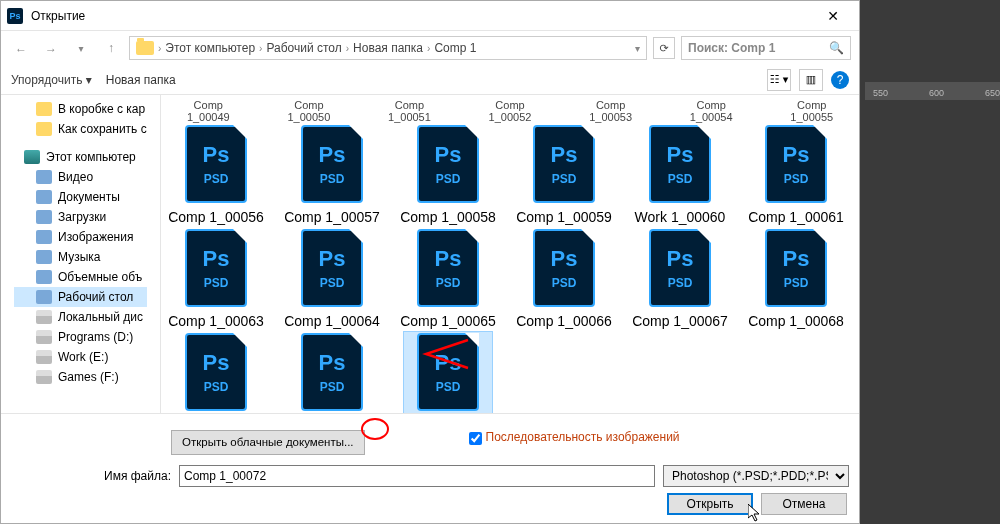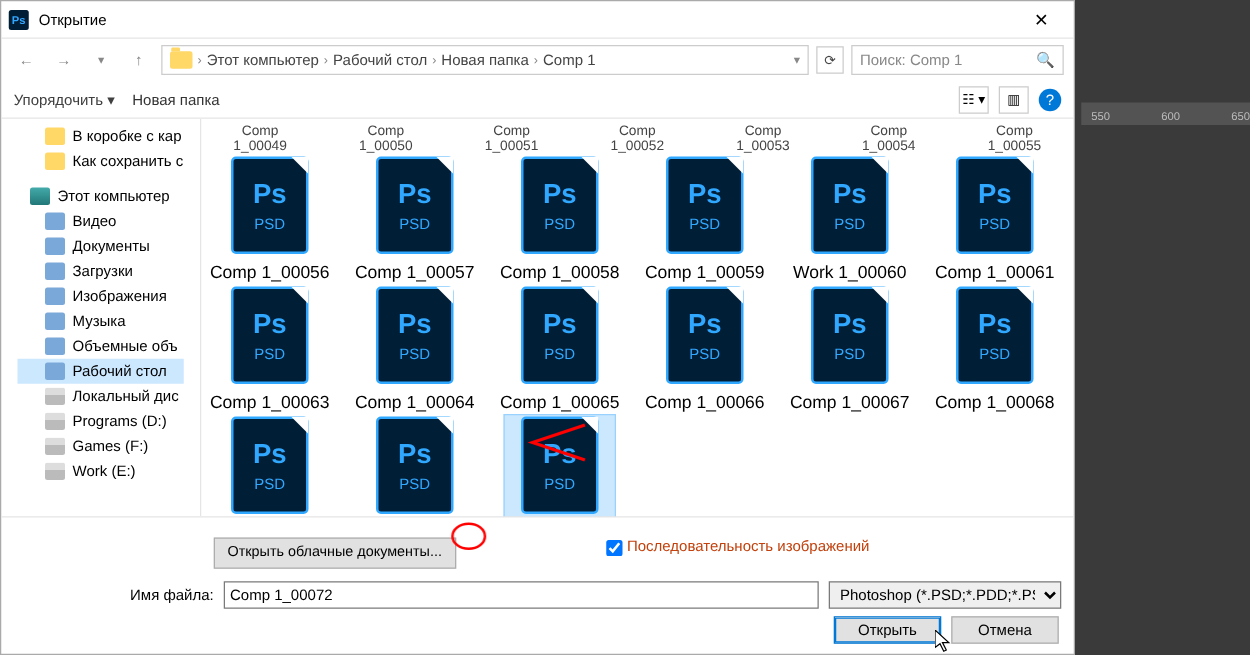--- a/index.html
+++ b/index.html
@@ -12,21 +12,21 @@
 .ps-mini { width:16px; height:16px; background:#001e36; border-radius:2px; display:inline-flex; align-items:center; justify-content:center; margin-right:8px; }
 .ps-mini span { color:#31a8ff; font-size:9px; font-weight:bold; }
 .titlebar .title { font-size:12px; }
 .titlebar .close { margin-left:auto; width:40px; text-align:center; font-size:14px; cursor:pointer; }
 .navbar { height:34px; display:flex; align-items:center; padding:0 8px; gap:6px; font-size:12px; color:#444; }
 .nav-arrow { width:24px; height:24px; display:flex; align-items:center; justify-content:center; color:#888; }
 .folder-ico { width:18px; height:14px; background:#ffd868; border-radius:2px; position:relative; }
 .folder-ico:before { content:""; position:absolute; top:-3px; left:1px; width:7px; height:3px; background:#ffd868; border-radius:1px 1px 0 0; }
 .bc { display:flex; align-items:center; flex:1; border:1px solid #ccc; height:24px; padding:0 6px; gap:4px; }
 .bc .sep { color:#888; font-size:10px; }
-.bc-search { width:170px; border:1px solid #ccc; height:24px; display:flex; align-items:center; padding:0 6px; color:#888; font-size:12px; }
+.bc-search { width:170px; border:1px solid #ccc; height:24px; display:flex; align-items:center; padding:0 6px; color:#888; font-size:12px;font-weight:bold; }
 .bc-search .mag { margin-left:auto; }
 .small-ico { width:22px; height:22px; border:1px solid #ccc; display:flex; align-items:center; justify-content:center; font-size:11px; }
 .toolbar { height:30px; display:flex; align-items:center; padding:0 10px; gap:14px; font-size:12px; border-bottom:1px solid #e5e5e5; }
 .toolbar .org { color:#404040; }
 .toolbar .new { color:#333; }
 .toolbar .right { margin-left:auto; display:flex; gap:8px; align-items:center; }
 .tb-btn { width:24px; height:22px; border:1px solid #ccc; display:flex; align-items:center; justify-content:center; font-size:11px; }
 .help { width:18px; height:18px; border-radius:50%; background:#0078d7; color:#fff; font-size:12px; display:flex; align-items:center; justify-content:center; }
 .body { flex:1; display:flex; overflow:hidden; }
 .tree { width:160px; border-right:1px solid #e5e5e5; padding:4px 13px; font-size:12px; overflow:hidden; }
@@ -37,28 +37,28 @@
 .ti-folder { background:#ffd868; border-radius:2px; }
 .ti-pc { background:linear-gradient(#4aa,#277); border-radius:2px; }
 .ti-drive { background:#bbb; border-radius:2px; border-top:6px solid #ddd; }
 .ti-generic { background:#7aa8d8; border-radius:2px; }
 .files { flex:1; overflow:auto; padding:4px 10px; }
 .file-row { display:flex; gap:26px; }
 .file-item { width:90px; display:flex; flex-direction:column; align-items:center; padding:2px; cursor:pointer; }
 .file-item.selected { background:#cce8ff; border:1px solid #99d1ff; padding:1px; }
 .psd-icon { width:62px; height:78px; background:#001e36; border:2px solid #31a8ff; border-radius:4px; display:flex; flex-direction:column; align-items:center; justify-content:center; position:relative; }
 .psd-icon .ps-t { color:#31a8ff; font-size:22px; font-weight:bold; }
-.psd-icon .psd-t { color:#31a8ff; font-size:12px; font-weight:normal; margin-top:4px; }
+.psd-icon .psd-t { color:#31a8ff; font-size:12px; font-weight:bold; margin-top:4px; }
 .psd-icon:before { content:""; position:absolute; top:-2px; right:-2px; width:14px; height:14px; background:#fff; clip-path:polygon(100% 0,100% 100%,0 0); }
 .file-label { font-size:14px; margin-top:6px; text-align:center; white-space:nowrap; }
 .partial-names { display:flex; gap:26px; }
 .partial-names .nm { width:90px; text-align:center; font-size:11px; color:#444; }
 .red-arrow { position:absolute; pointer-events:none; }
 .bottom { border-top:1px solid #e5e5e5; padding:4px 10px 8px; }
-.cloud-row { display:flex; align-items:flex-start; gap:20px; margin:12px 0 8px 160px; }
+.cloud-row { display:flex; align-items:flex-start; gap:4px; margin:12px 0 8px 160px; }
 .cloud-btn { border:1px solid #adadad; padding:4px 10px; font-size:11.5px; background:#e1e1e1; text-align:center; line-height:1.3; }
 .seq { display:flex; align-items:flex-start; gap:4px; }
 .seq input { margin-top:2px; }
 .seq-label { color:#c2410c; font-size:12px; line-height:1.3; }
 .fname-row { display:flex; align-items:center; gap:8px; margin:10px 0 6px; }
 .fname-row label { font-size:12px; width:160px; text-align:right; }
 .fname-row input, .fname-row select { border:1px solid #7a7a7a; height:22px; font-size:12px; padding:0 4px; }
 .fname-row input { flex:1; }
 .fname-row select { width:186px; }
 .btn-row { display:flex; justify-content:flex-end; gap:8px; padding-right:2px; margin-top:4px; }
@@ -165,25 +165,25 @@
       <div class="tree-item">
           <span class="ti-ico ti-drive"></span>
           <span>Локальный дис</span>
         </div>
       <div class="tree-item">
           <span class="ti-ico ti-drive"></span>
           <span>Programs (D:)</span>
         </div>
       <div class="tree-item">
           <span class="ti-ico ti-drive"></span>
+          <span>Work (E:)</span>
+        </div>
+      <div class="tree-item">
+          <span class="ti-ico ti-drive"></span>
           <span>Games (F:)</span>
-        </div>
-      <div class="tree-item">
-          <span class="ti-ico ti-drive"></span>
-          <span>Work (E:)</span>
         </div>
     </div>
 
     <div class="files">
       <div class="partial-names">
         <div class="nm">Comp 1_00049</div>
         <div class="nm">Comp 1_00050</div>
         <div class="nm">Comp 1_00051</div>
         <div class="nm">Comp 1_00052</div>
         <div class="nm">Comp 1_00053</div>

